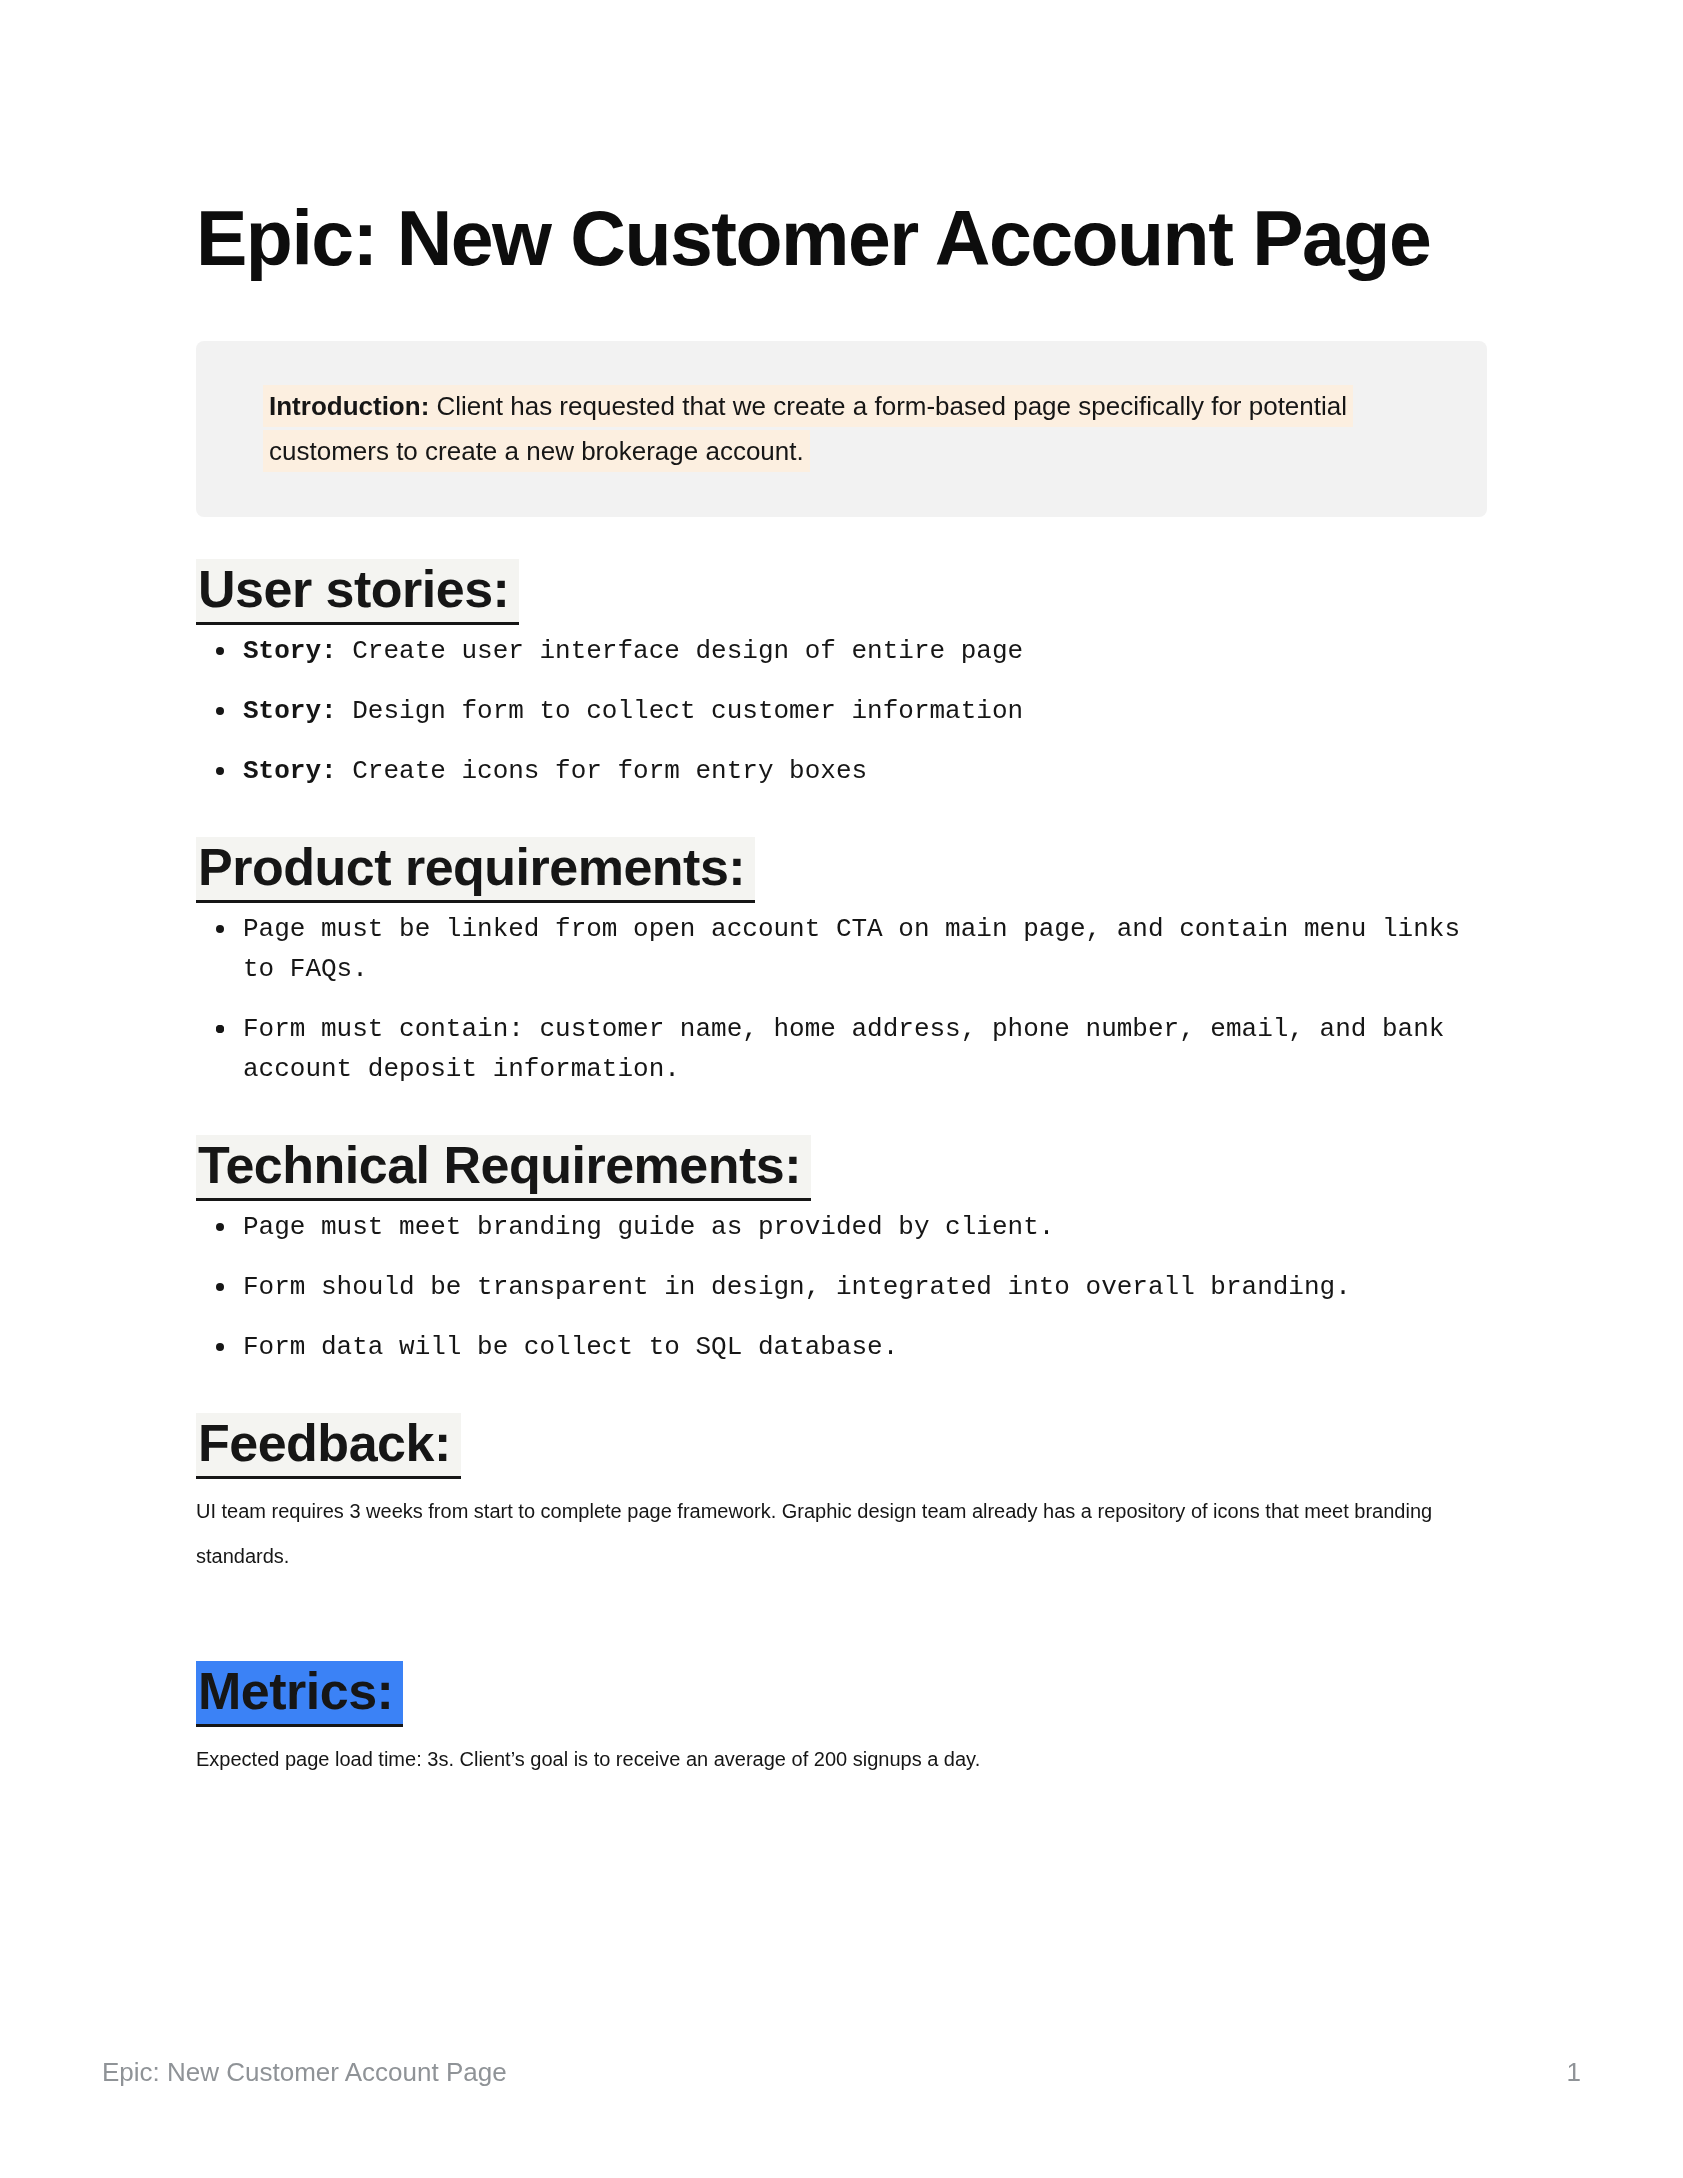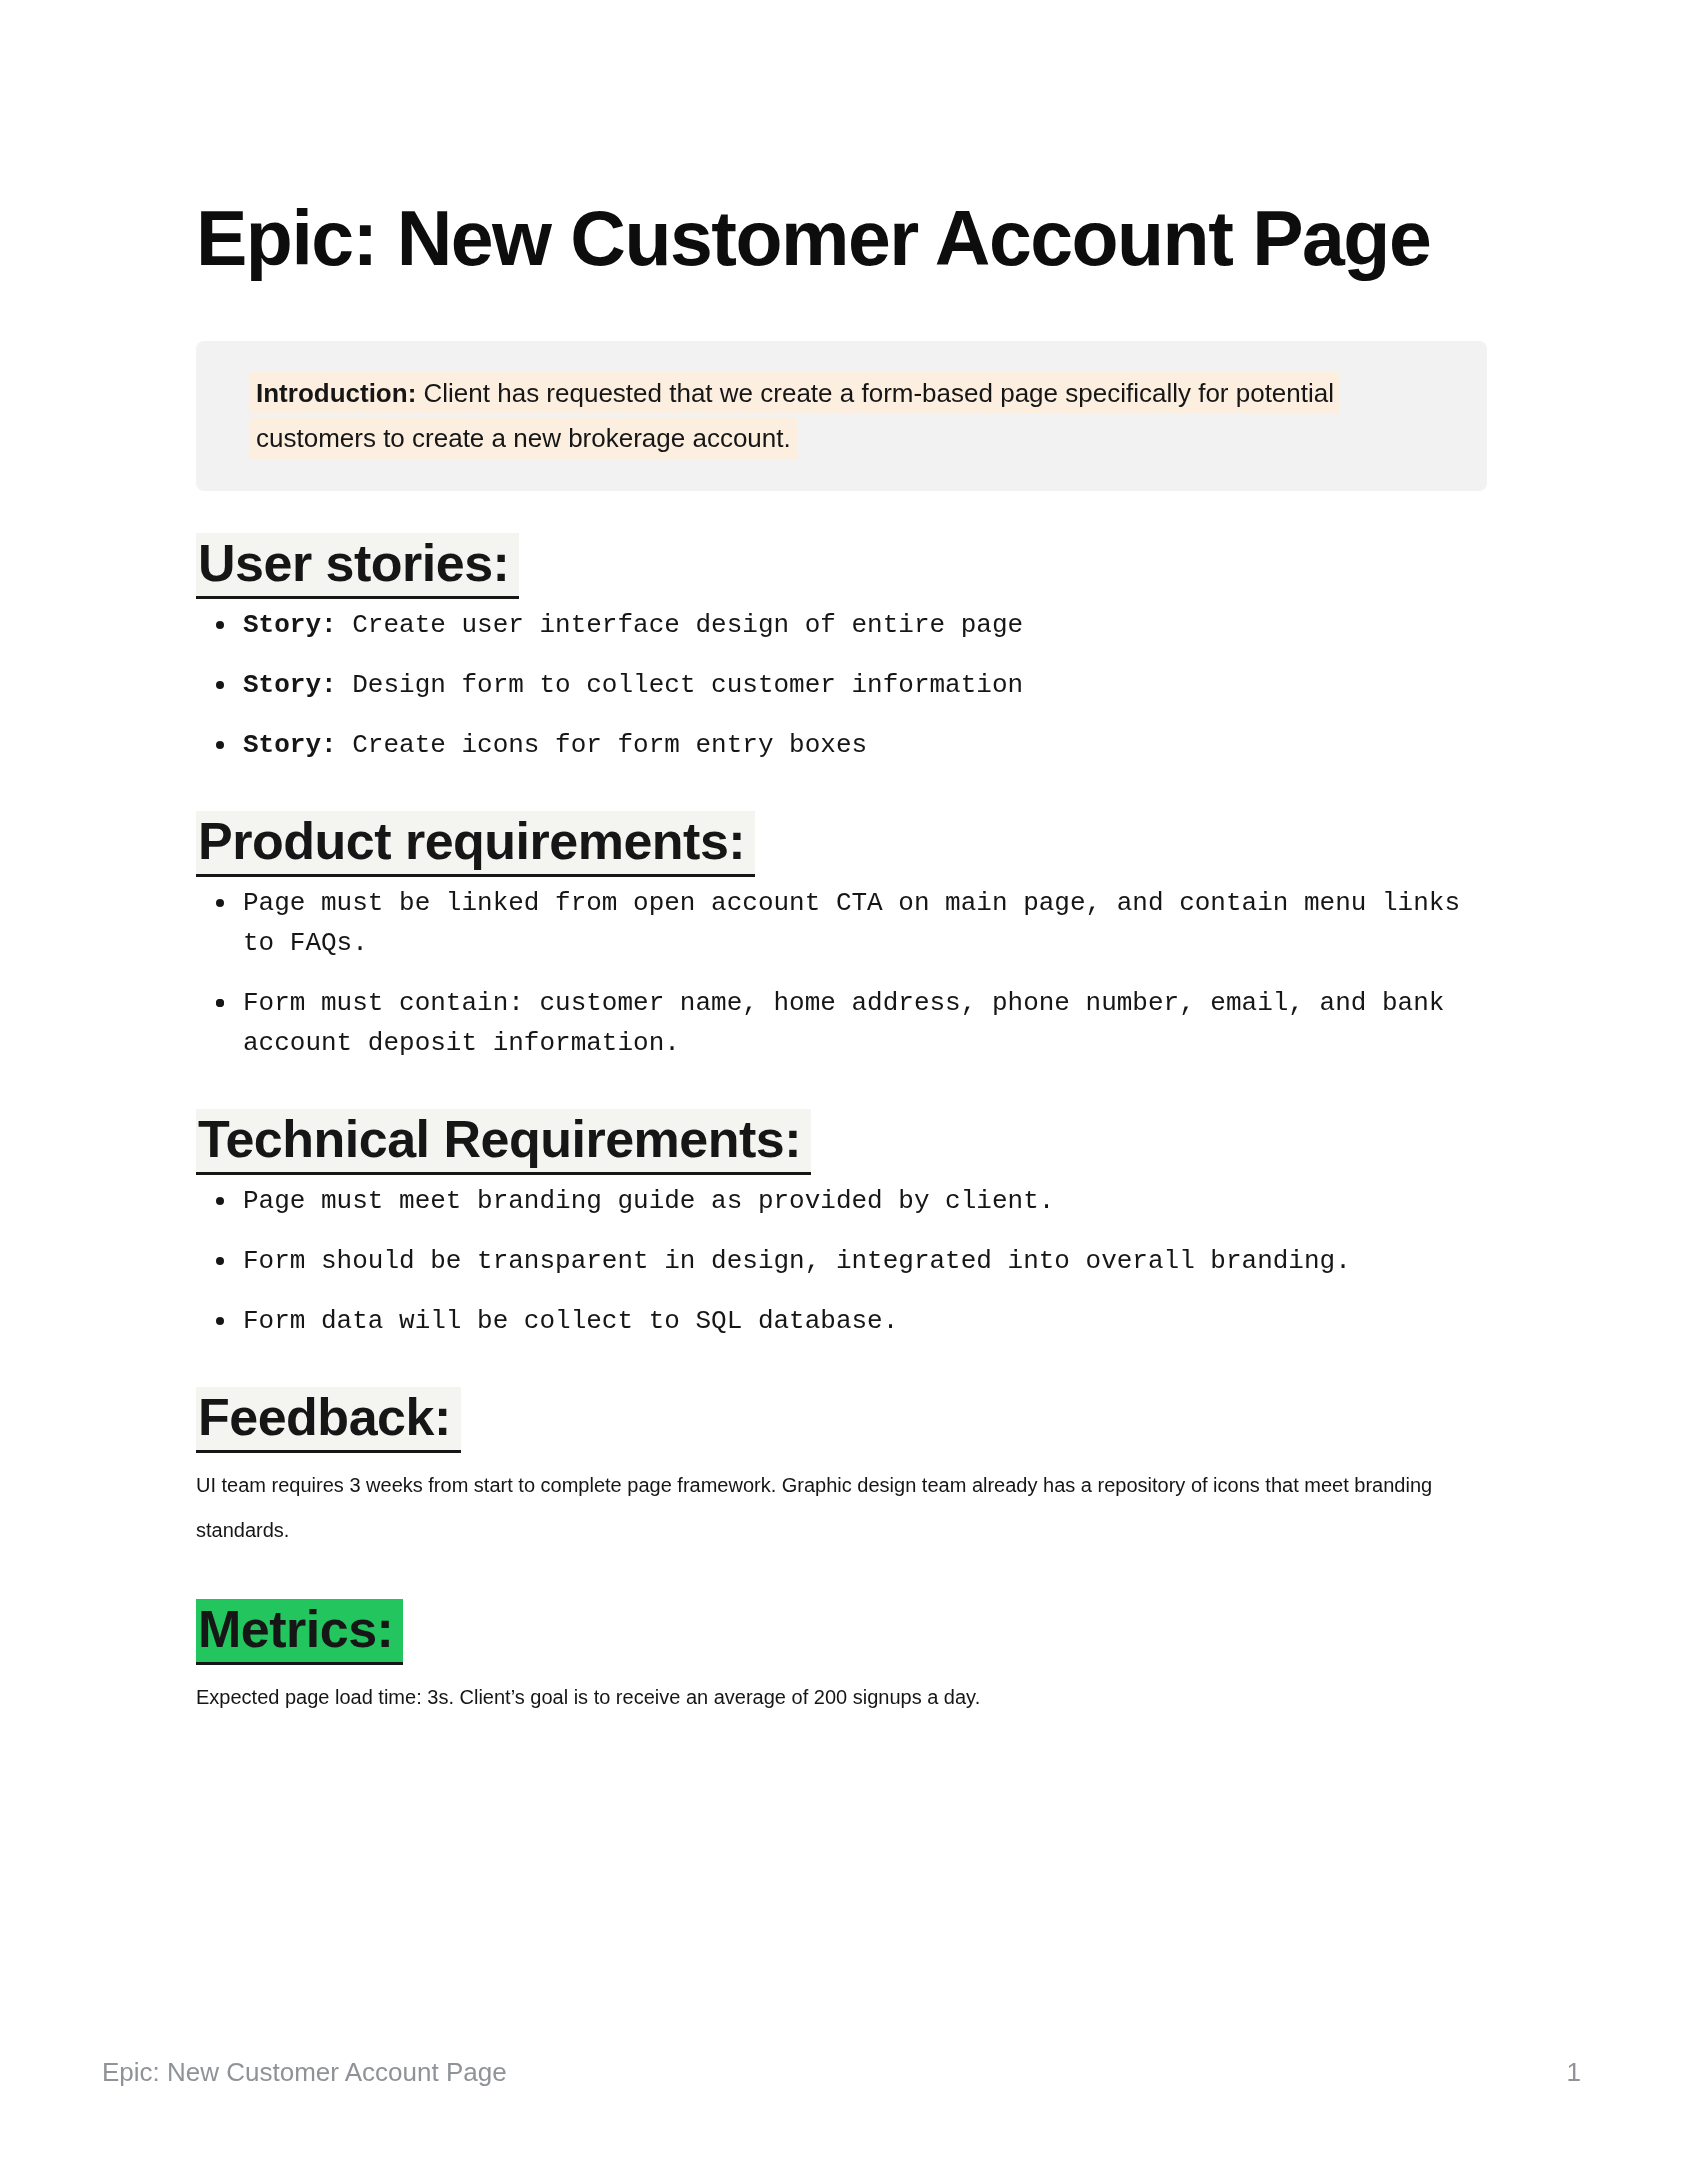--- a/index.html
+++ b/index.html
@@ -27,21 +27,21 @@
     color: #0d0d0d;
     white-space: nowrap;
   }
   .intro-panel {
     margin-top: 64px;
     background: #f2f2f2;
     border-radius: 8px;
     padding: 30px 54px;
   }
   .intro-panel p {
-    margin: 0;
+    margin: 13px;
     font-size: 26px;
     line-height: 45px;
   }
   .hl {
     background: #fcefe0;
     padding: 6px 6px;
     -webkit-box-decoration-break: clone;
     box-decoration-break: clone;
   }
   .section h2 {
@@ -51,21 +51,21 @@
     line-height: 1;
     letter-spacing: -0.5px;
   }
   .section.first h2 { margin-top: 42px; }
   .h2-hl {
     display: inline-block;
     padding: 4px 10px 7px 2px;
     border-bottom: 3px solid #161616;
   }
   .h2-hl.gray  { background: #f4f4f1; }
-  .h2-hl.peach { background: #22c55e; }
+  .h2-hl.peach { background: #3b82f6; margin-top: 36px; }
   ul.doc-list {
     list-style: none;
     margin: 0;
     padding: 0;
   }
   ul.doc-list li {
     position: relative;
     padding-left: 47px;
     font-size: 26px;
     line-height: 40px;

